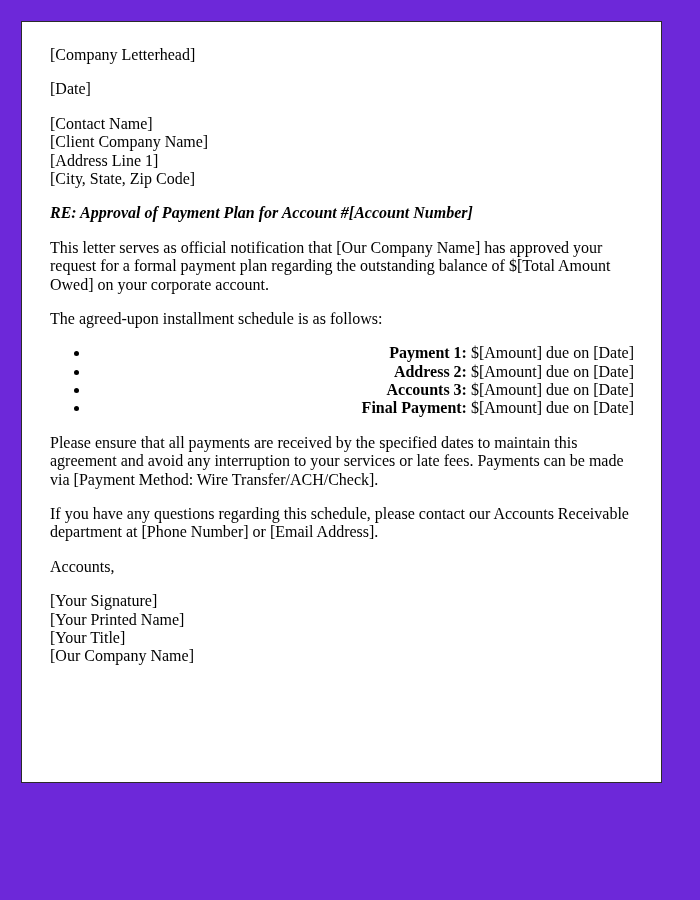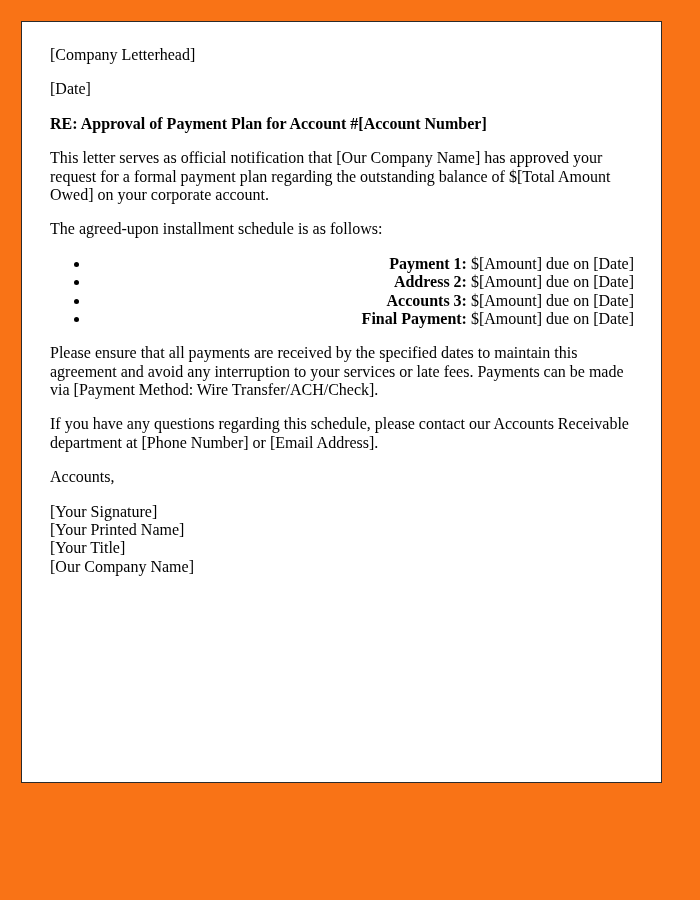--- a/index.html
+++ b/index.html
@@ -5,21 +5,21 @@
   * { box-sizing: border-box; }
   html, body {
     margin: 0;
     padding: 0;
     background: #ffffff;
   }
   .page {
     position: relative;
     width: 700px;
     height: 900px;
-    background: #f97316;
+    background: #6d28d9;
     overflow: hidden;
   }
   .letter {
     position: absolute;
     left: 21px;
     top: 21px;
     width: 641px;
     height: 762px;
     border: 1px solid #2b2b2b;
     background: #ffffff;
@@ -33,20 +33,21 @@
     margin: 16px 0;
   }
   .block {
     margin: 16px 0;
   }
   .block div {
     line-height: 1.15;
   }
   .subject {
     font-weight: bold;
+    font-style: italic;
   }
   ul.installments {
     margin: 16px 0;
     padding-left: 40px;
     list-style-type: disc;
   }
   ul.installments li {
     line-height: 1.15;
     text-align: right;
   }
@@ -57,20 +58,26 @@
 </head>
 <body>
 
 <div class="page">
   <div class="letter">
 
     <p>[Company Letterhead]</p>
 
     <p>[Date]</p>
 
+    <div class="block">
+      <div>[Contact Name]</div>
+      <div>[Client Company Name]</div>
+      <div>[Address Line 1]</div>
+      <div>[City, State, Zip Code]</div>
+    </div>
 
     <p class="subject">RE: Approval of Payment Plan for Account #[Account Number]</p>
 
 
     <p>This letter serves as official notification that [Our Company Name] has approved your request for a formal payment plan regarding the outstanding balance of $[Total Amount Owed] on your corporate account.</p>
 
     <p>The agreed-upon installment schedule is as follows:</p>
 
     <ul class="installments">
       <li><span class="li-label">Payment 1:</span><span> $[Amount] due on [Date]</span></li>

